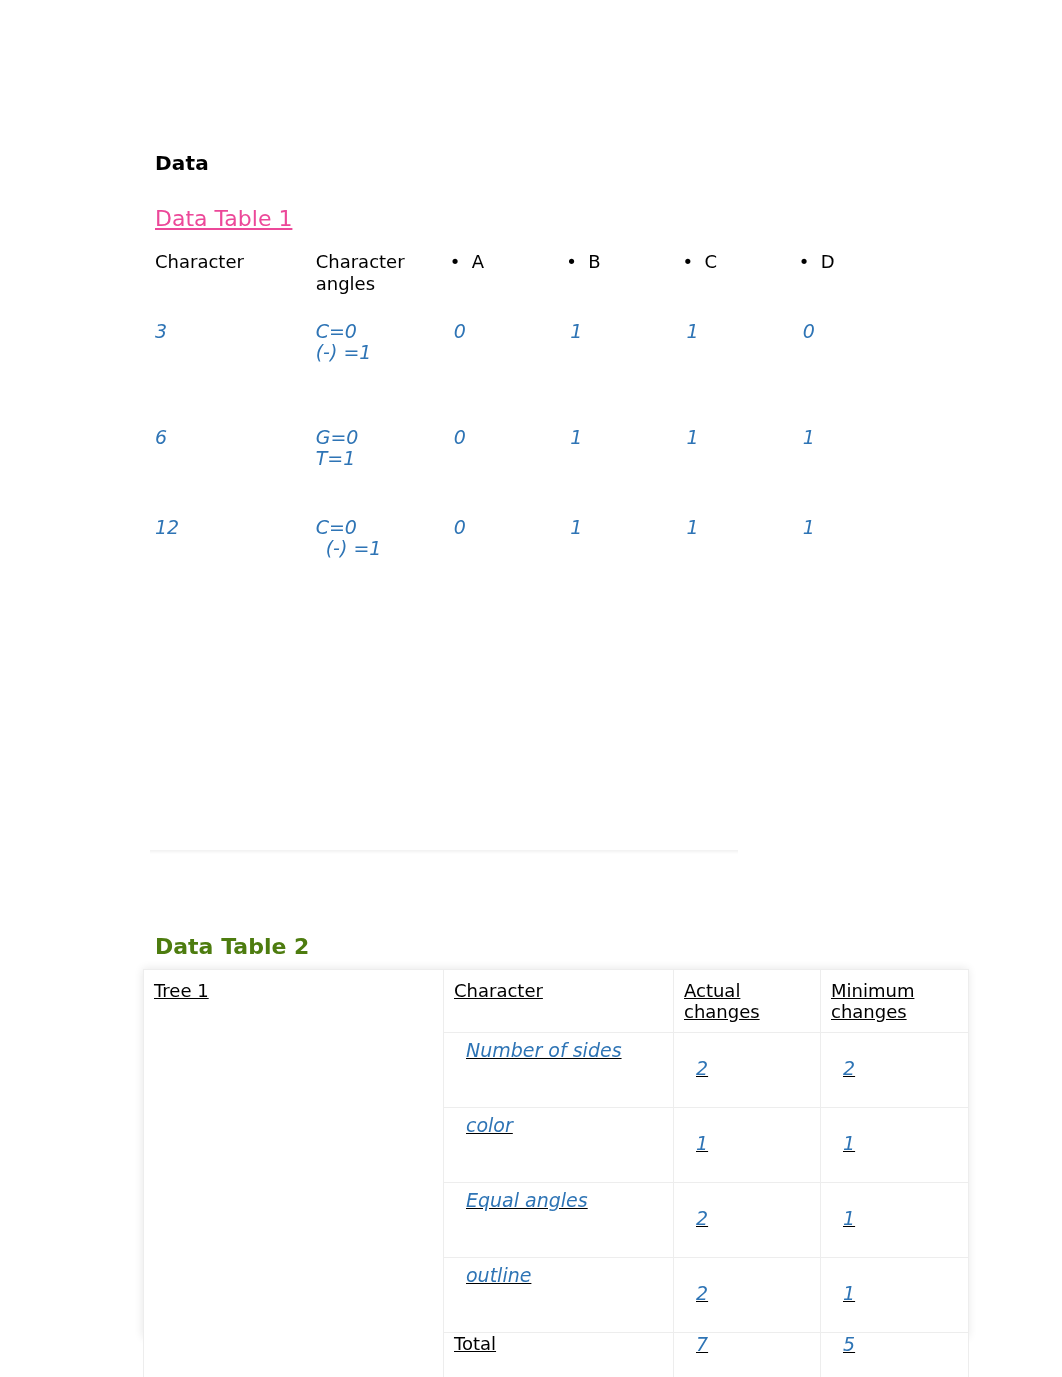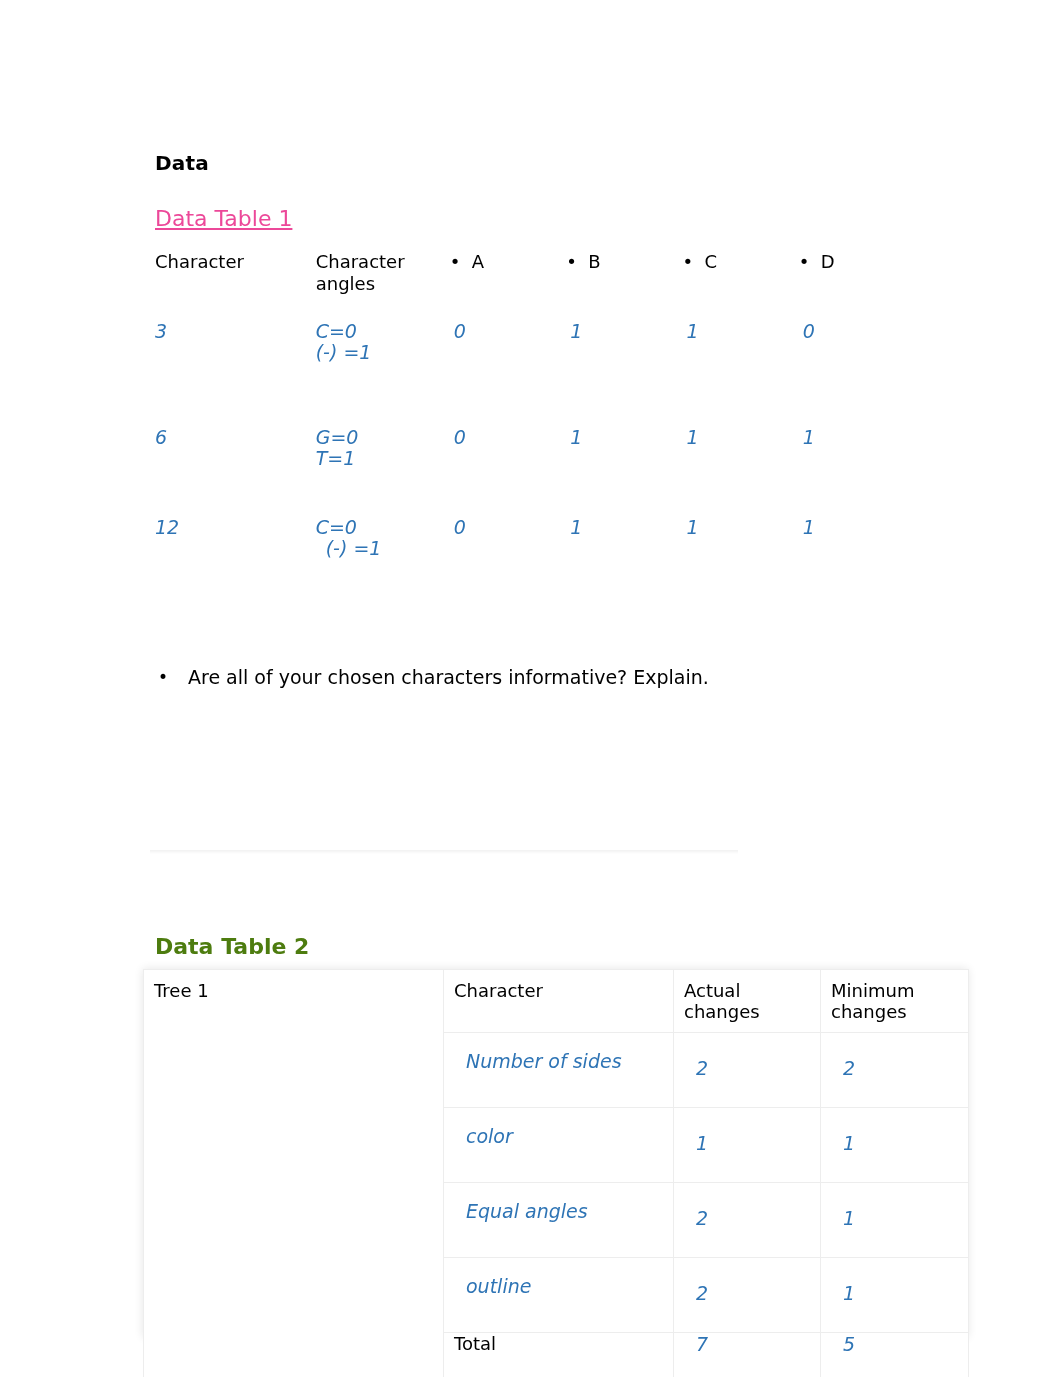--- a/index.html
+++ b/index.html
@@ -142,20 +142,21 @@
 
   
   .t2wrap {
     position: absolute;
     left: 143px;
     top: 937px;
     width: 825px;
     height: 368px;
     background: #3b82f6;
     box-shadow: 0 0 9px rgba(0,0,0,0.11);
+    text-decoration: underline;
   }
   .t2 {
     width: 825px;
     border-collapse: collapse;
     table-layout: fixed;
   }
   .t2 td, .t2 th {
     border: 1px solid #ededed;
     padding: 0 10px;
     vertical-align: top;
@@ -181,21 +182,21 @@
   .t2 .treecell {
     border-top: 1px solid #ededed;
   }
   .t2 .bluecell {
     color: #2E74B5;
     font-style: italic;
     font-size: 19px;
   }
   .t2 .bodyrow td { height: 50px; padding-top: 6px; }
   .t2 .bodyrow td.numcell { padding-top: 24px; padding-left: 22px; }
-  .t2 .bodyrow td.charcell { padding-left: 22px; padding-top: 17px; }
+  .t2 .bodyrow td.charcell { padding-left: 22px; padding-top: 6px; }
 
   .t2 .totalrow td { height: 48px; padding-top: 0; }
   .t2 .totalrow td.numcell { padding-left: 22px; }
   .t2 .cirow td { height: 48px; padding-top: 14px; }
 
   .ci-act { padding-left: 38px !important; }
 </style>
 </head>
 <body>
 
@@ -245,23 +246,20 @@
           <td class="datacell">12</td>
           <td class="datacell states"><span class="statelines"><span>C=0</span><span class="indent">(-) =1</span></span></td>
           <td class="datacell num">0</td>
           <td class="datacell num">1</td>
           <td class="datacell num">1</td>
           <td class="datacell num">1</td>
         </tr>
       </tbody>
   </table>
 
-  <div class="q-bullet">
-    <span class="bdot">•</span><span class="qtext">Are all of your chosen characters informative? Explain.</span>
-  </div>
 
   <div class="faint-rule"></div>
 
   <div class="h-table2">Data Table 2</div>
 
   <div class="t2wrap">
     <table class="t2">
       <colgroup>
         <col class="c-tree">
           <col class="c-char">

